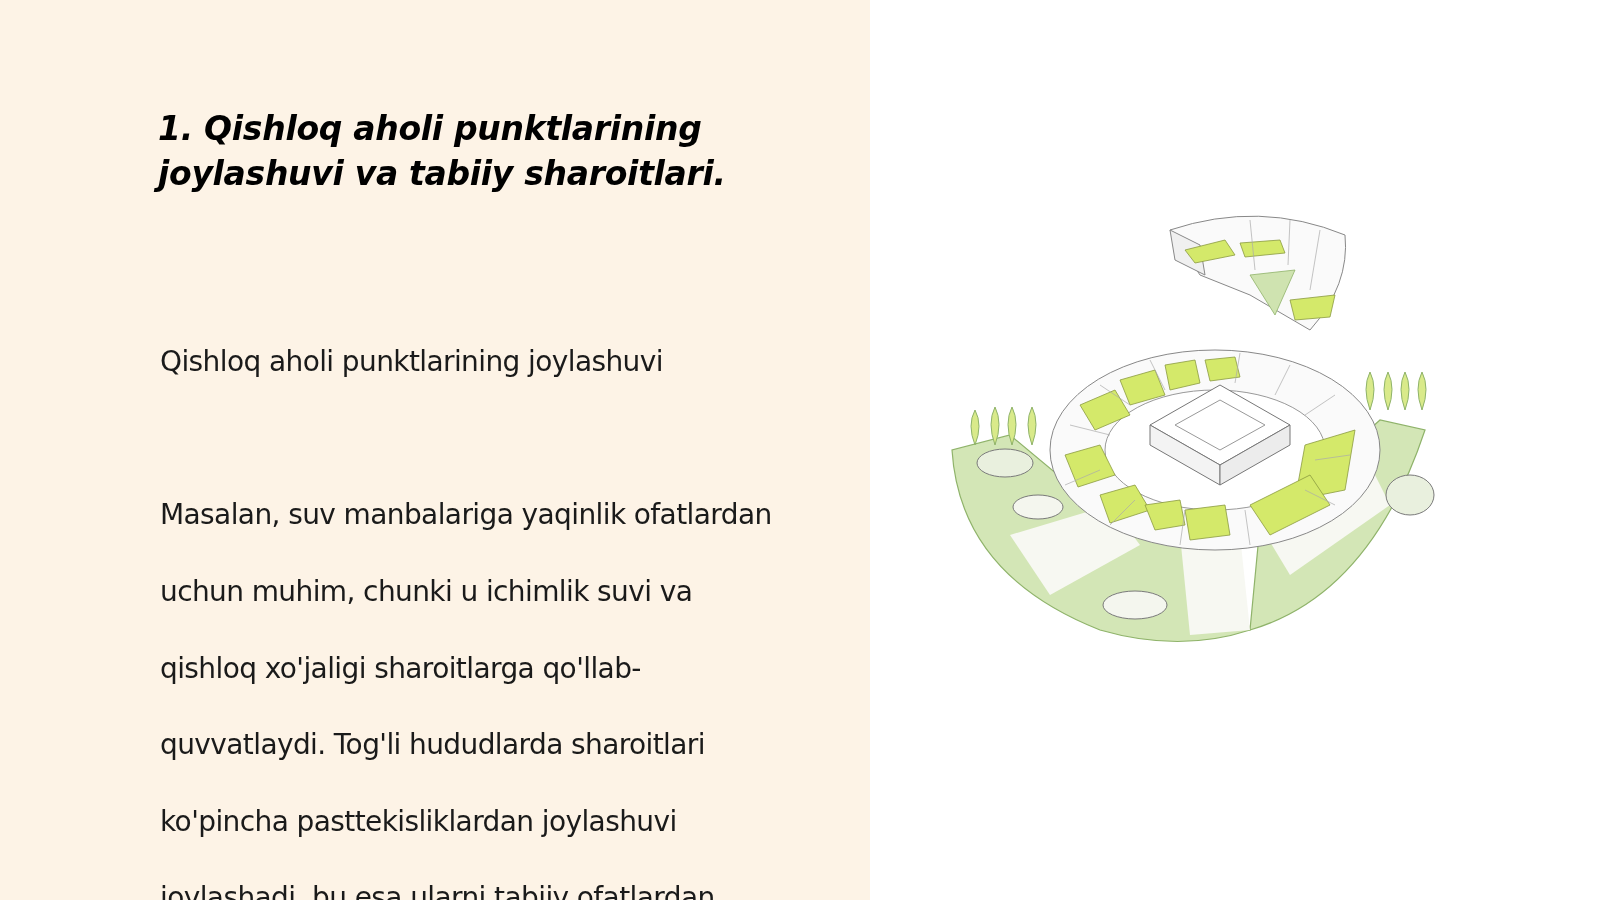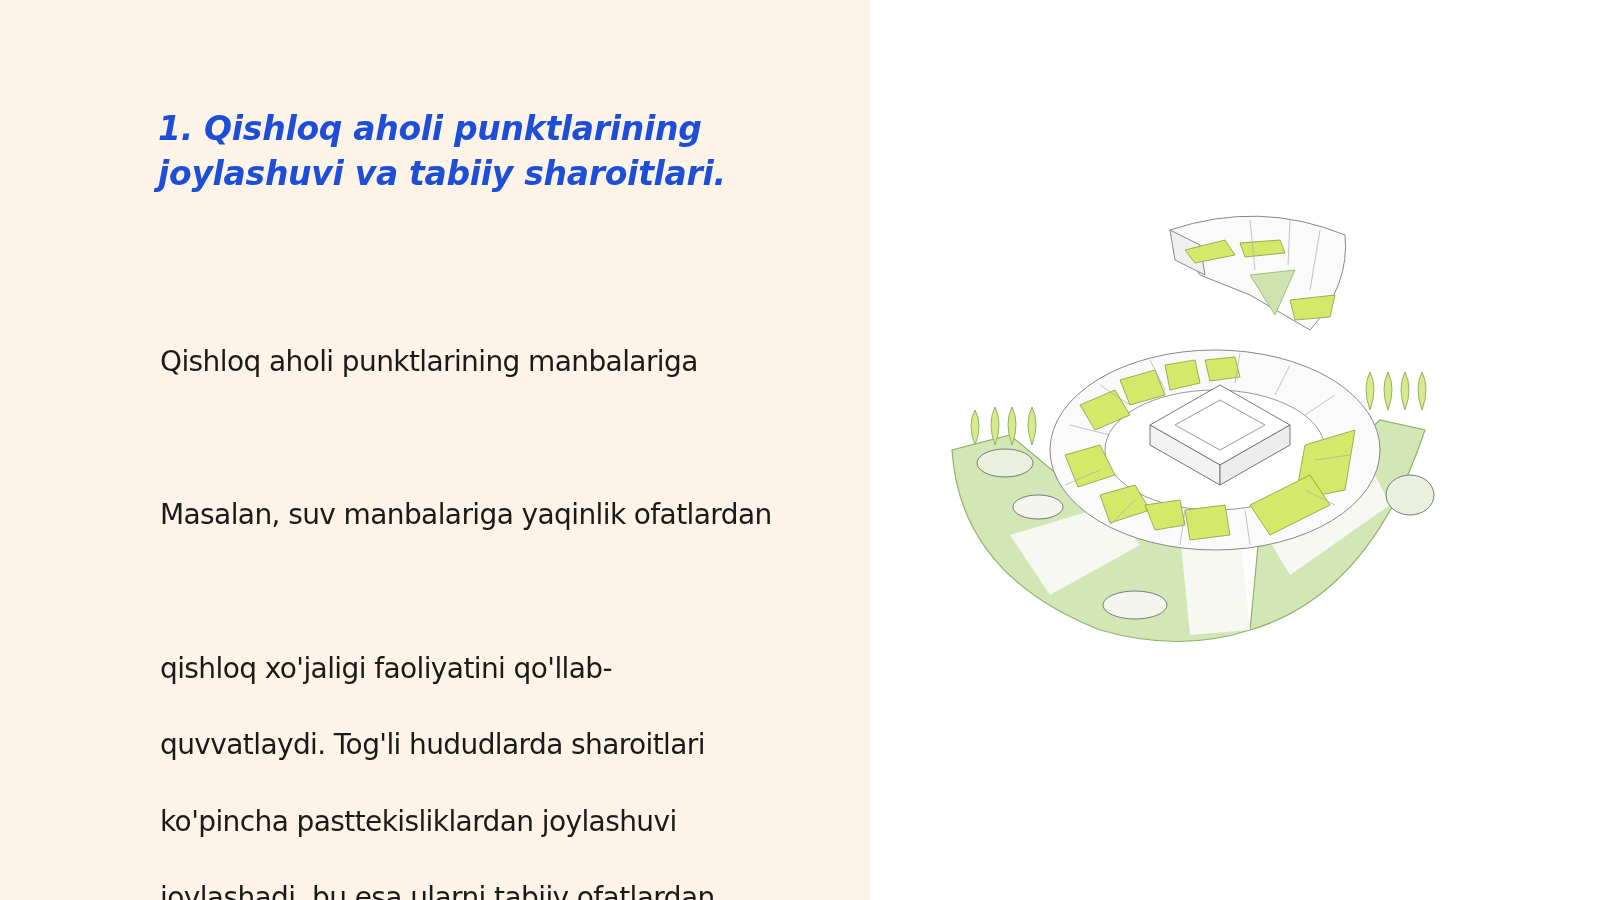--- a/index.html
+++ b/index.html
@@ -10,21 +10,21 @@
     }
     .left-panel {
       position: absolute; left: 0; top: 0; width: 870px; height: 900px;
       background: #FDF3E6;
     }
     .title {
       position: absolute; left: 158px; top: 106px; width: 640px;
       margin: 0;
       font-family: "DejaVu Sans", sans-serif;
       font-weight: bold; font-style: italic;
-      font-size: 33px; line-height: 45px; color: #1d4ed8;
+      font-size: 33px; line-height: 45px; color: #000000;
       letter-spacing: -0.3px;
     }
     .body-text {
       position: absolute; left: 160px; top: 305px; width: 690px;
       margin: 0;
       font-family: "DejaVu Sans", sans-serif;
       font-size: 28px; line-height: 38.3px; color: #1a1a1a;
       letter-spacing: -0.6px;
       white-space: pre-line;
     }
@@ -35,25 +35,25 @@
     .illustration {
       position: absolute; left: 950px; top: 205px; width: 500px; height: 450px;
     }
   </style>
 </head>
 <body>
 
 <div class="left-panel">
   <h1 class="title">1. Qishloq aholi punktlarining joylashuvi va tabiiy sharoitlari.</h1>
   <p class="body-text">
-    <span>Qishloq aholi punktlarining manbalariga</span><br>
+    <span>Qishloq aholi punktlarining joylashuvi</span><br>
     <br>
     <span>Masalan, suv manbalariga yaqinlik ofatlardan</span><br>
-    <br>
-    <span>qishloq xo'jaligi faoliyatini qo'llab-</span><br>
+    <span>uchun muhim, chunki u ichimlik suvi va</span><br>
+    <span>qishloq xo'jaligi sharoitlarga qo'llab-</span><br>
     <span>quvvatlaydi. Tog'li hududlarda sharoitlari</span><br>
     <span>ko'pincha pasttekisliklardan joylashuvi</span><br>
     <span>joylashadi, bu esa ularni tabiiy ofatlardan</span><br>
     <br>
     <br>
     <br>
     <br>
     <br>
     <br>
     <br>

